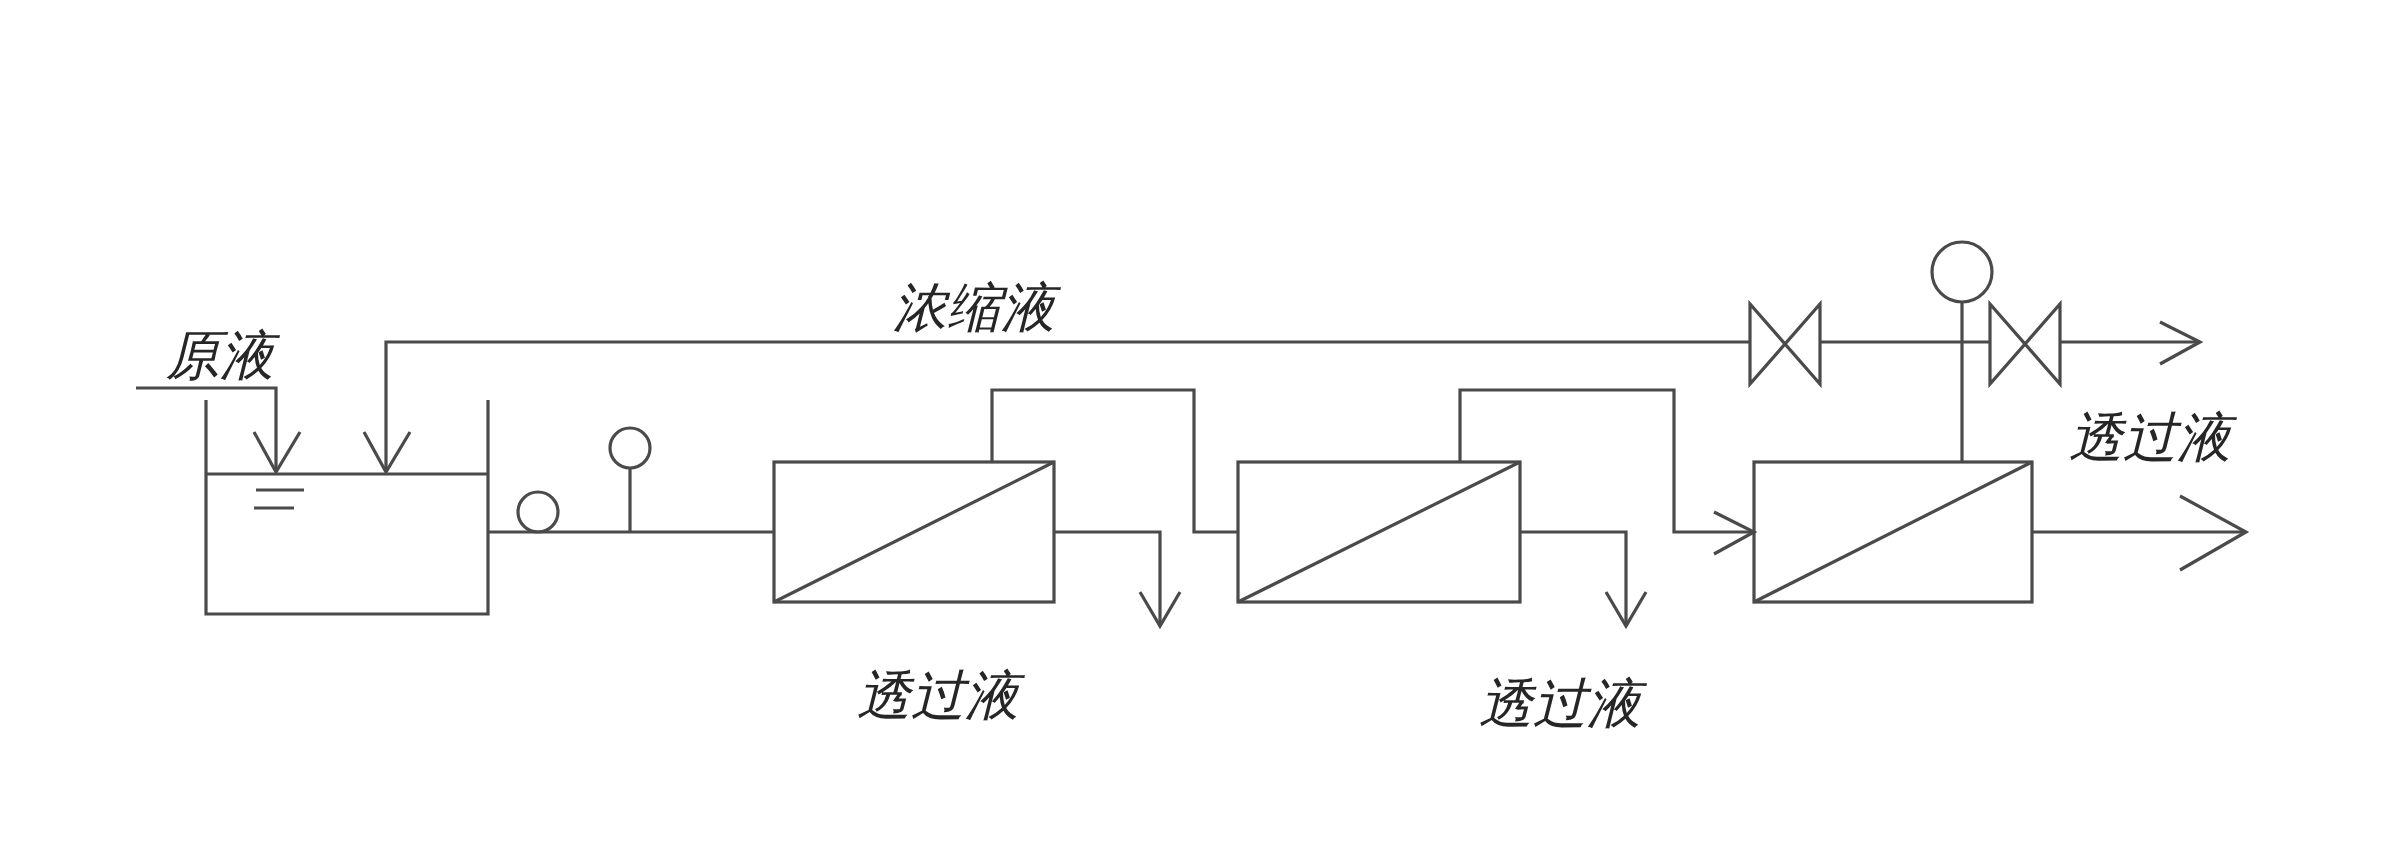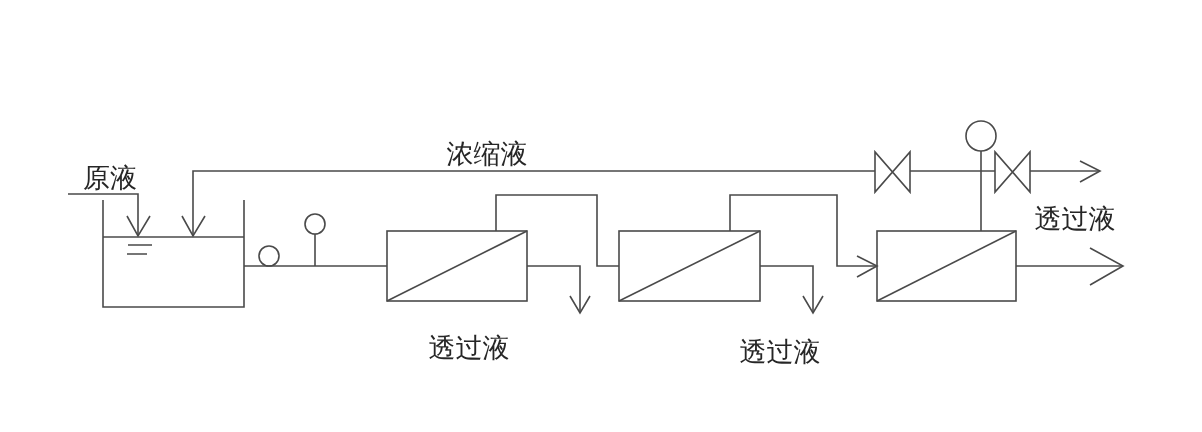--- a/index.html
+++ b/index.html
@@ -7,20 +7,21 @@
     --text-color:#262626;
     --bg-color:#ffffff;
   }
   html,body{margin:0;padding:0;background:var(--bg-color);}
   .stage{
     position:relative;
     width:1202px;height:432px;
     background:var(--bg-color);
     overflow:hidden;
     font-family:"Liberation Sans","DejaVu Sans",sans-serif;
+    font-style:italic;
   }
   svg{display:block;}
   .s{fill:none;stroke:var(--line-color);stroke-width:1.6;stroke-linecap:butt;stroke-linejoin:miter;}
   .ah{fill:none;stroke:var(--line-color);stroke-width:1.6;stroke-linejoin:miter;}
   .lbl{
     fill:var(--text-color);
     font-family:"Liberation Sans","DejaVu Sans",sans-serif;
     font-size:27px;
     text-anchor:middle;
     stroke:none;

